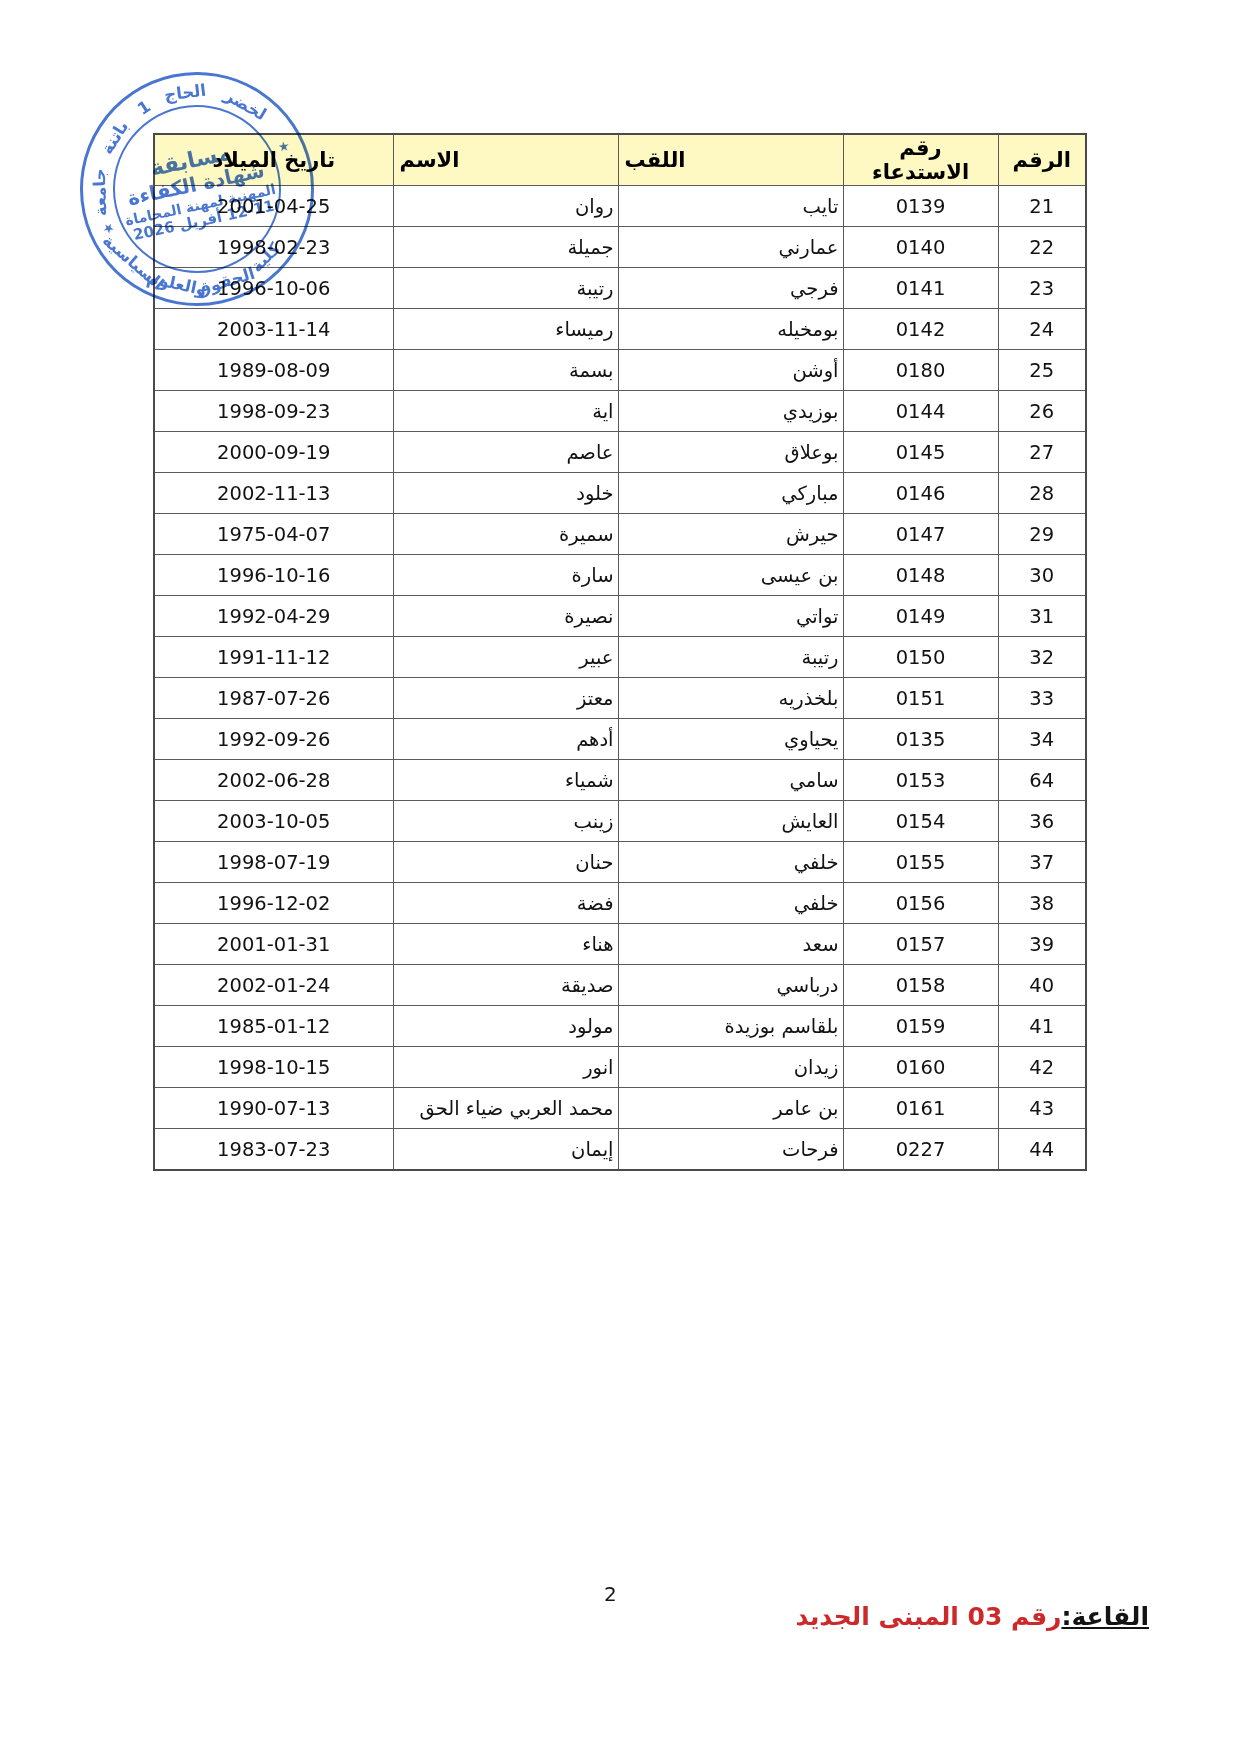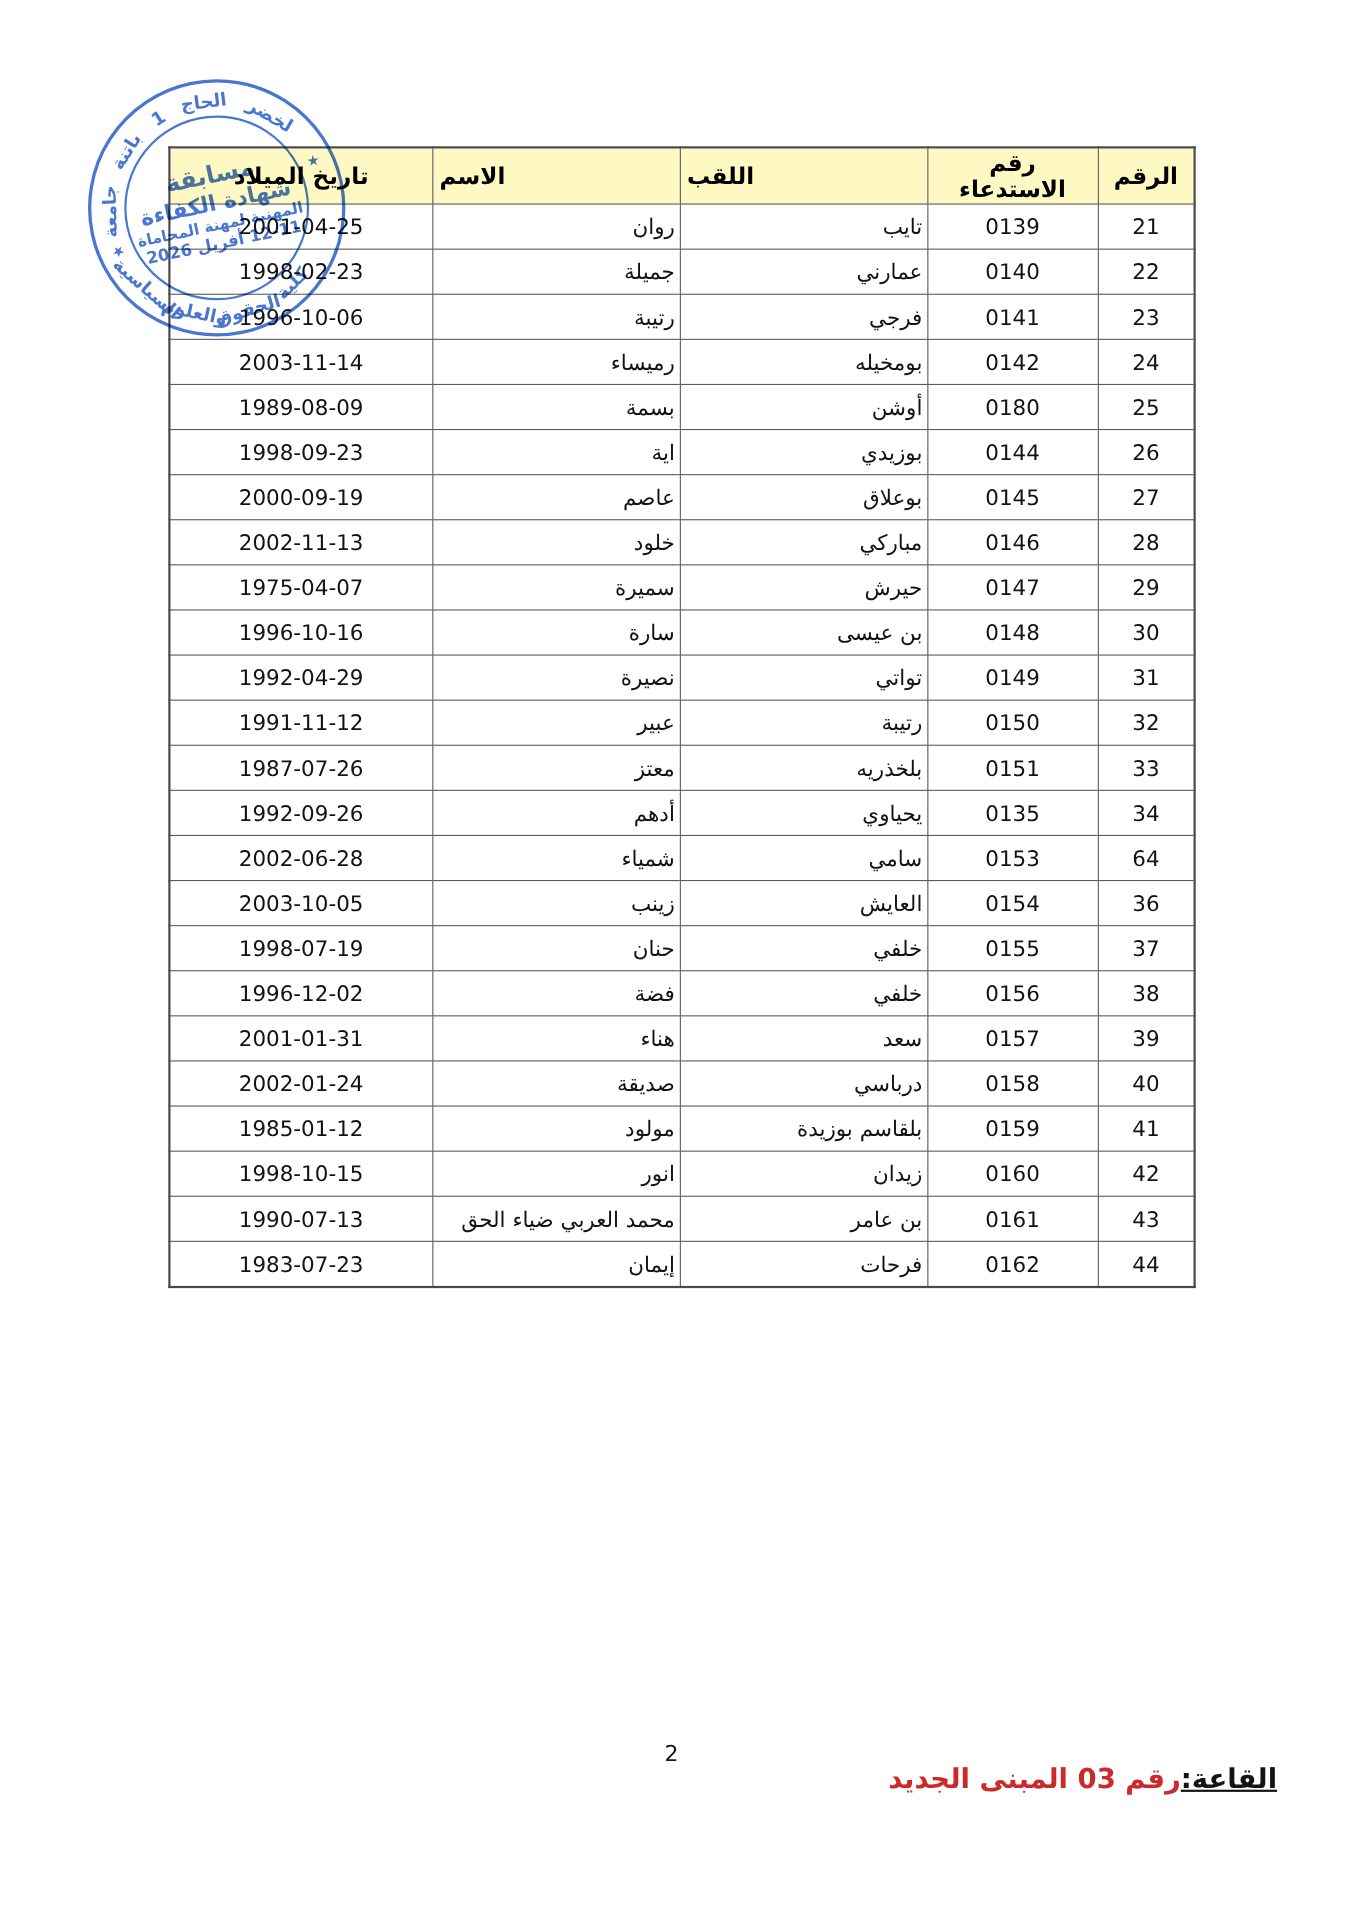--- a/index.html
+++ b/index.html
@@ -44,21 +44,21 @@
   .s4{font-size:15px;font-weight:700;}
   .arc-word{
     position:absolute;left:50%;top:50%;font-size:16.5px;font-weight:700;
     white-space:nowrap;direction:rtl;
   }
   .star{position:absolute;left:50%;top:50%;font-size:13px;}
 
   
   .pagenum{position:absolute;left:604px;top:1582px;font-size:20px;color:#161616;}
   .room{
-    position:absolute;top:1602px;right:80px;direction:rtl;
+    position:absolute;top:1602px;right:92px;direction:rtl;
     font-size:25px;font-weight:700;white-space:nowrap;
   }
   .room-label{color:#141414;text-decoration:underline;}
   .room-value{color:#cc2a2a;}
 </style>
 </head>
 <body>
 
 <div class="page">
 
@@ -236,21 +236,21 @@
         </tr>
         <tr>
           <td class="col-num">43</td>
           <td class="col-call">0161</td>
           <td class="col-text">بن عامر</td>
           <td class="col-text">محمد العربي ضياء الحق</td>
           <td class="col-date">1990-07-13</td>
         </tr>
         <tr>
           <td class="col-num">44</td>
-          <td class="col-call">0162</td>
+          <td class="col-call">0227</td>
           <td class="col-text">فرحات</td>
           <td class="col-text">إيمان</td>
           <td class="col-date">1983-07-23</td>
         </tr>
       </tbody>
   </table>
 
   <div class="stamp">
     <div class="stamp-rot">
       <div class="ring-outer"></div>

